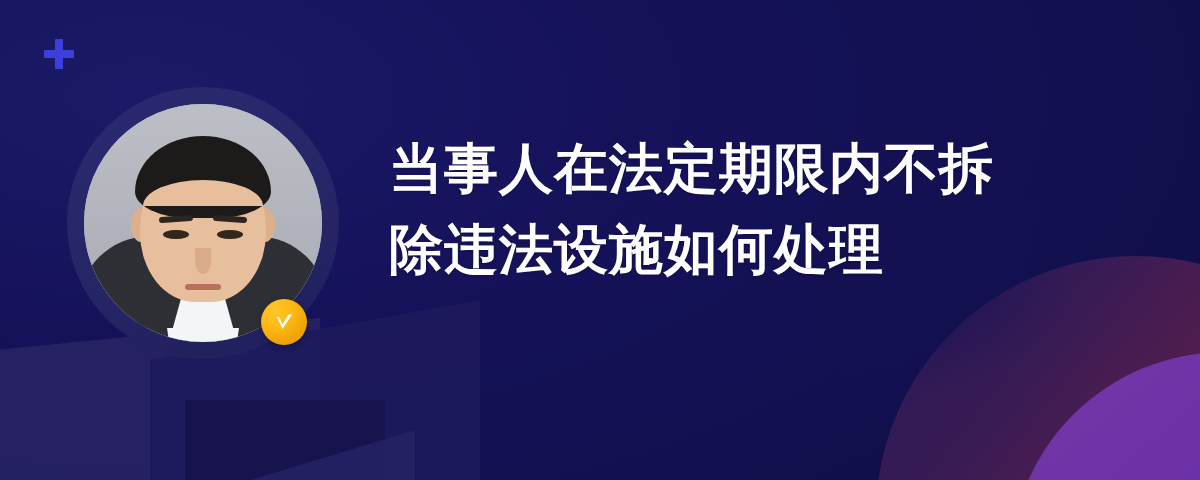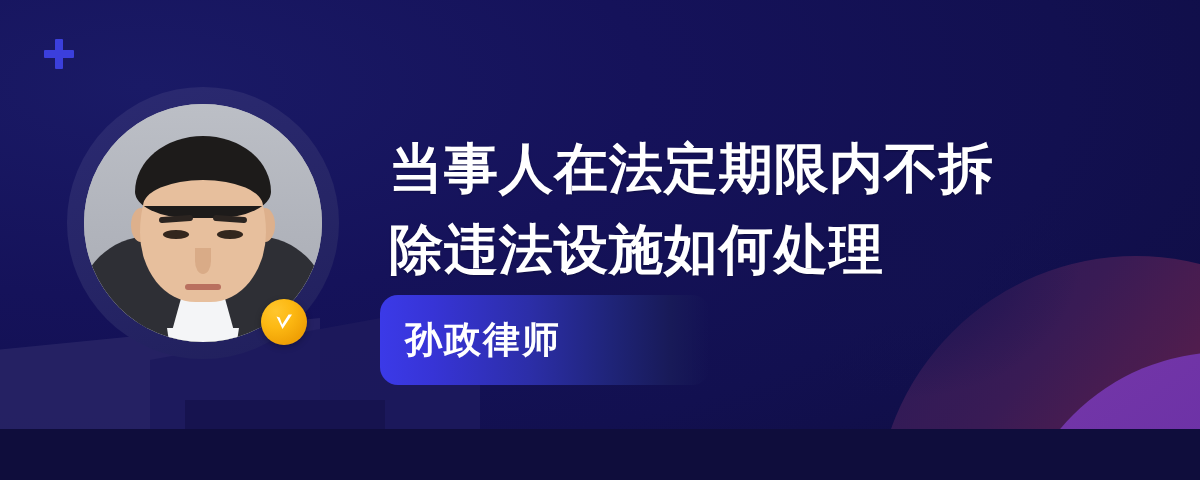--- a/index.html
+++ b/index.html
@@ -4,21 +4,21 @@
 <title>Lawyer Video Card</title>
 <style>
   html, body {
     margin: 0;
     padding: 0;
     background: #0f0d3c;
   }
   #card {
     position: relative;
     width: 1200px;
-    height: 429px;
+    height: 480px;
     overflow: hidden;
     background: #131150;
     font-family: "Liberation Sans", "DejaVu Sans", sans-serif;
     -webkit-font-smoothing: antialiased;
   }
 
   
   .bg-layer {
     position: absolute;
     inset: 0;
@@ -378,17 +378,14 @@
 
   <div class="verified-badge">
     <svg width="26" height="26" viewBox="0 0 26 26" aria-hidden="true">
       <path d="M5.5 7.5 L11.5 20 L21 5.5 L17.6 5.5 L11.2 15.6 L8.7 8.4 Z" fill="#ffffff"></path>
     </svg>
   </div>
 
   <div class="title">当事人在法定期限内不拆
 除违法设施如何处理</div>
 
-  <div class="name-badge">
-    <span class="name-text">孙政律师</span>
-  </div>
 
 </div>
 
 </body></html>

